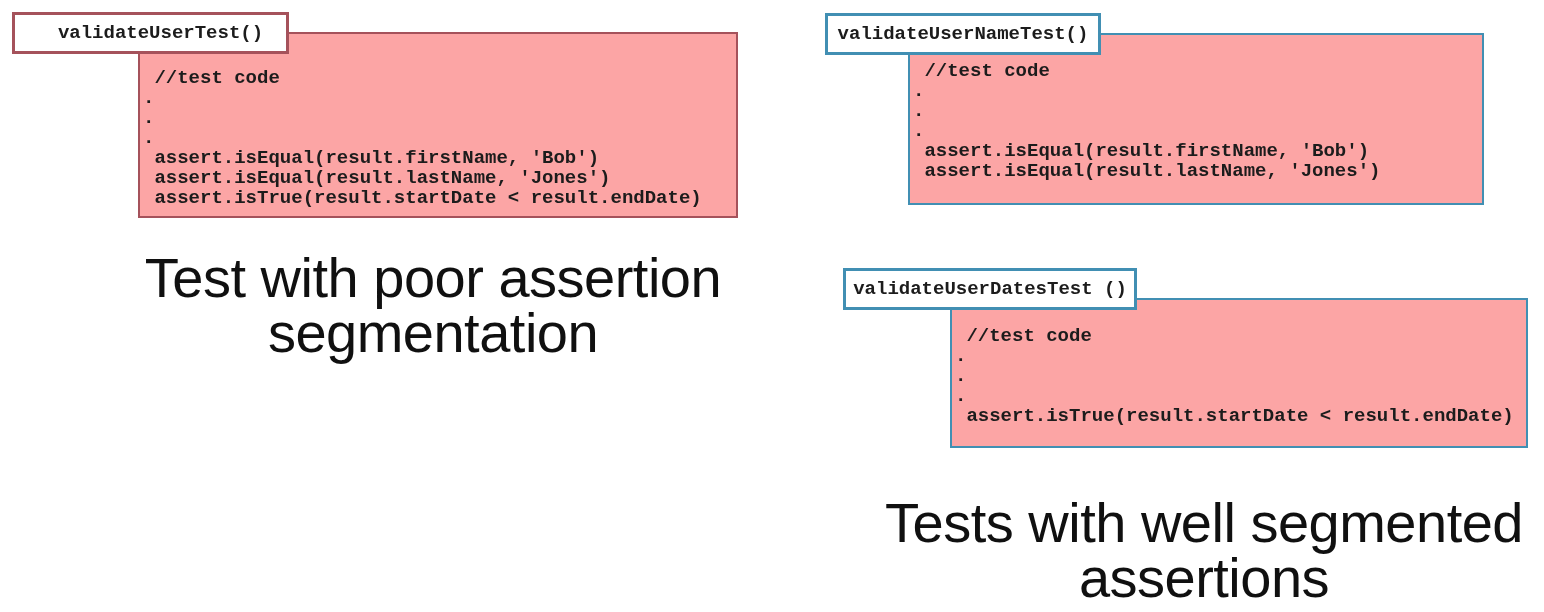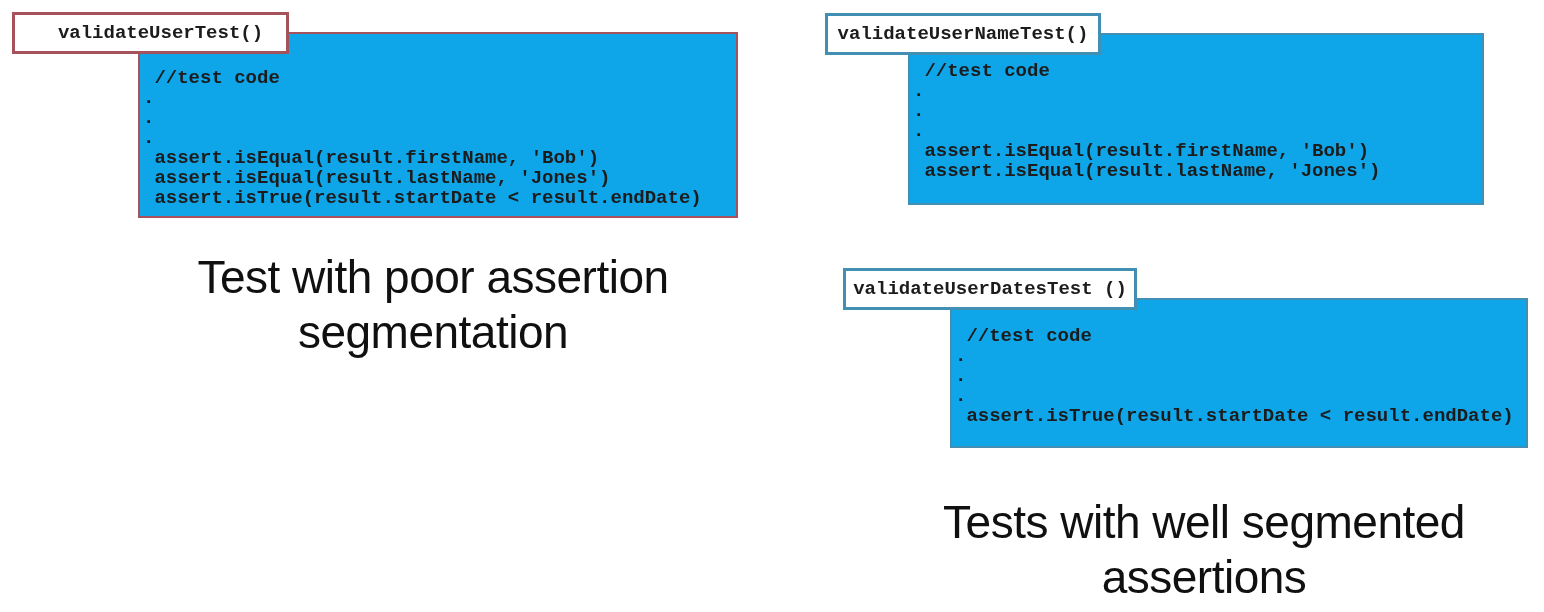--- a/index.html
+++ b/index.html
@@ -1,21 +1,21 @@
 <!DOCTYPE html>
 <html style="--poor: #a5525b; --good: #418fb3;"><head>
 <meta charset="utf-8">
 <style>
   html,body{margin:0;padding:0;background:#ffffff;}
   .canvas{
     position:relative;width:1544px;height:612px;background:#ffffff;
     overflow:hidden;font-family:"Liberation Sans",sans-serif;
   }
   .codebox{
-    position:absolute;background:#0ea5e9;border:2px solid #888;
+    position:absolute;background:#fca5a5;border:2px solid #888;
     box-sizing:border-box;z-index:1;
   }
   .codebox.poor{border-color:var(--poor,#a5525b);}
   .codebox.good{border-color:var(--good,#418fb3);}
   .labelbox{
     position:absolute;background:#ffffff;border:3px solid #888;
     box-sizing:border-box;z-index:2;display:flex;align-items:center;justify-content:center;
     font-family:"Liberation Mono","DejaVu Sans Mono",monospace;
     font-weight:bold;font-size:19px;color:#1c1c1c;white-space:pre;
   }
@@ -23,21 +23,21 @@
   .labelbox.good{border-color:var(--good,#418fb3);}
   .code{
     margin:0;padding:0 4px 0 3px;
     font-family:"Liberation Mono","DejaVu Sans Mono",monospace;
     font-weight:bold;font-size:19px;line-height:20px;color:#1c1c1c;white-space:pre;
   }
   .code.pad34{padding-top:34px;}
   .code.pad26{padding-top:26px;}
   .caption{
     position:absolute;text-align:center;white-space:pre-line;
-    font-size:46px;line-height:55px;color:#101010;letter-spacing:-0.5px;z-index:0;
+    font-size:56px;line-height:55px;color:#101010;letter-spacing:-0.5px;z-index:0;
   }
 </style>
 </head>
 <body>
 
 <div class="canvas">
 
   <section>
     <div class="codebox poor" style="left:138px;top:32px;width:600px;height:186px;">
       <pre class="code pad34"> //test code

